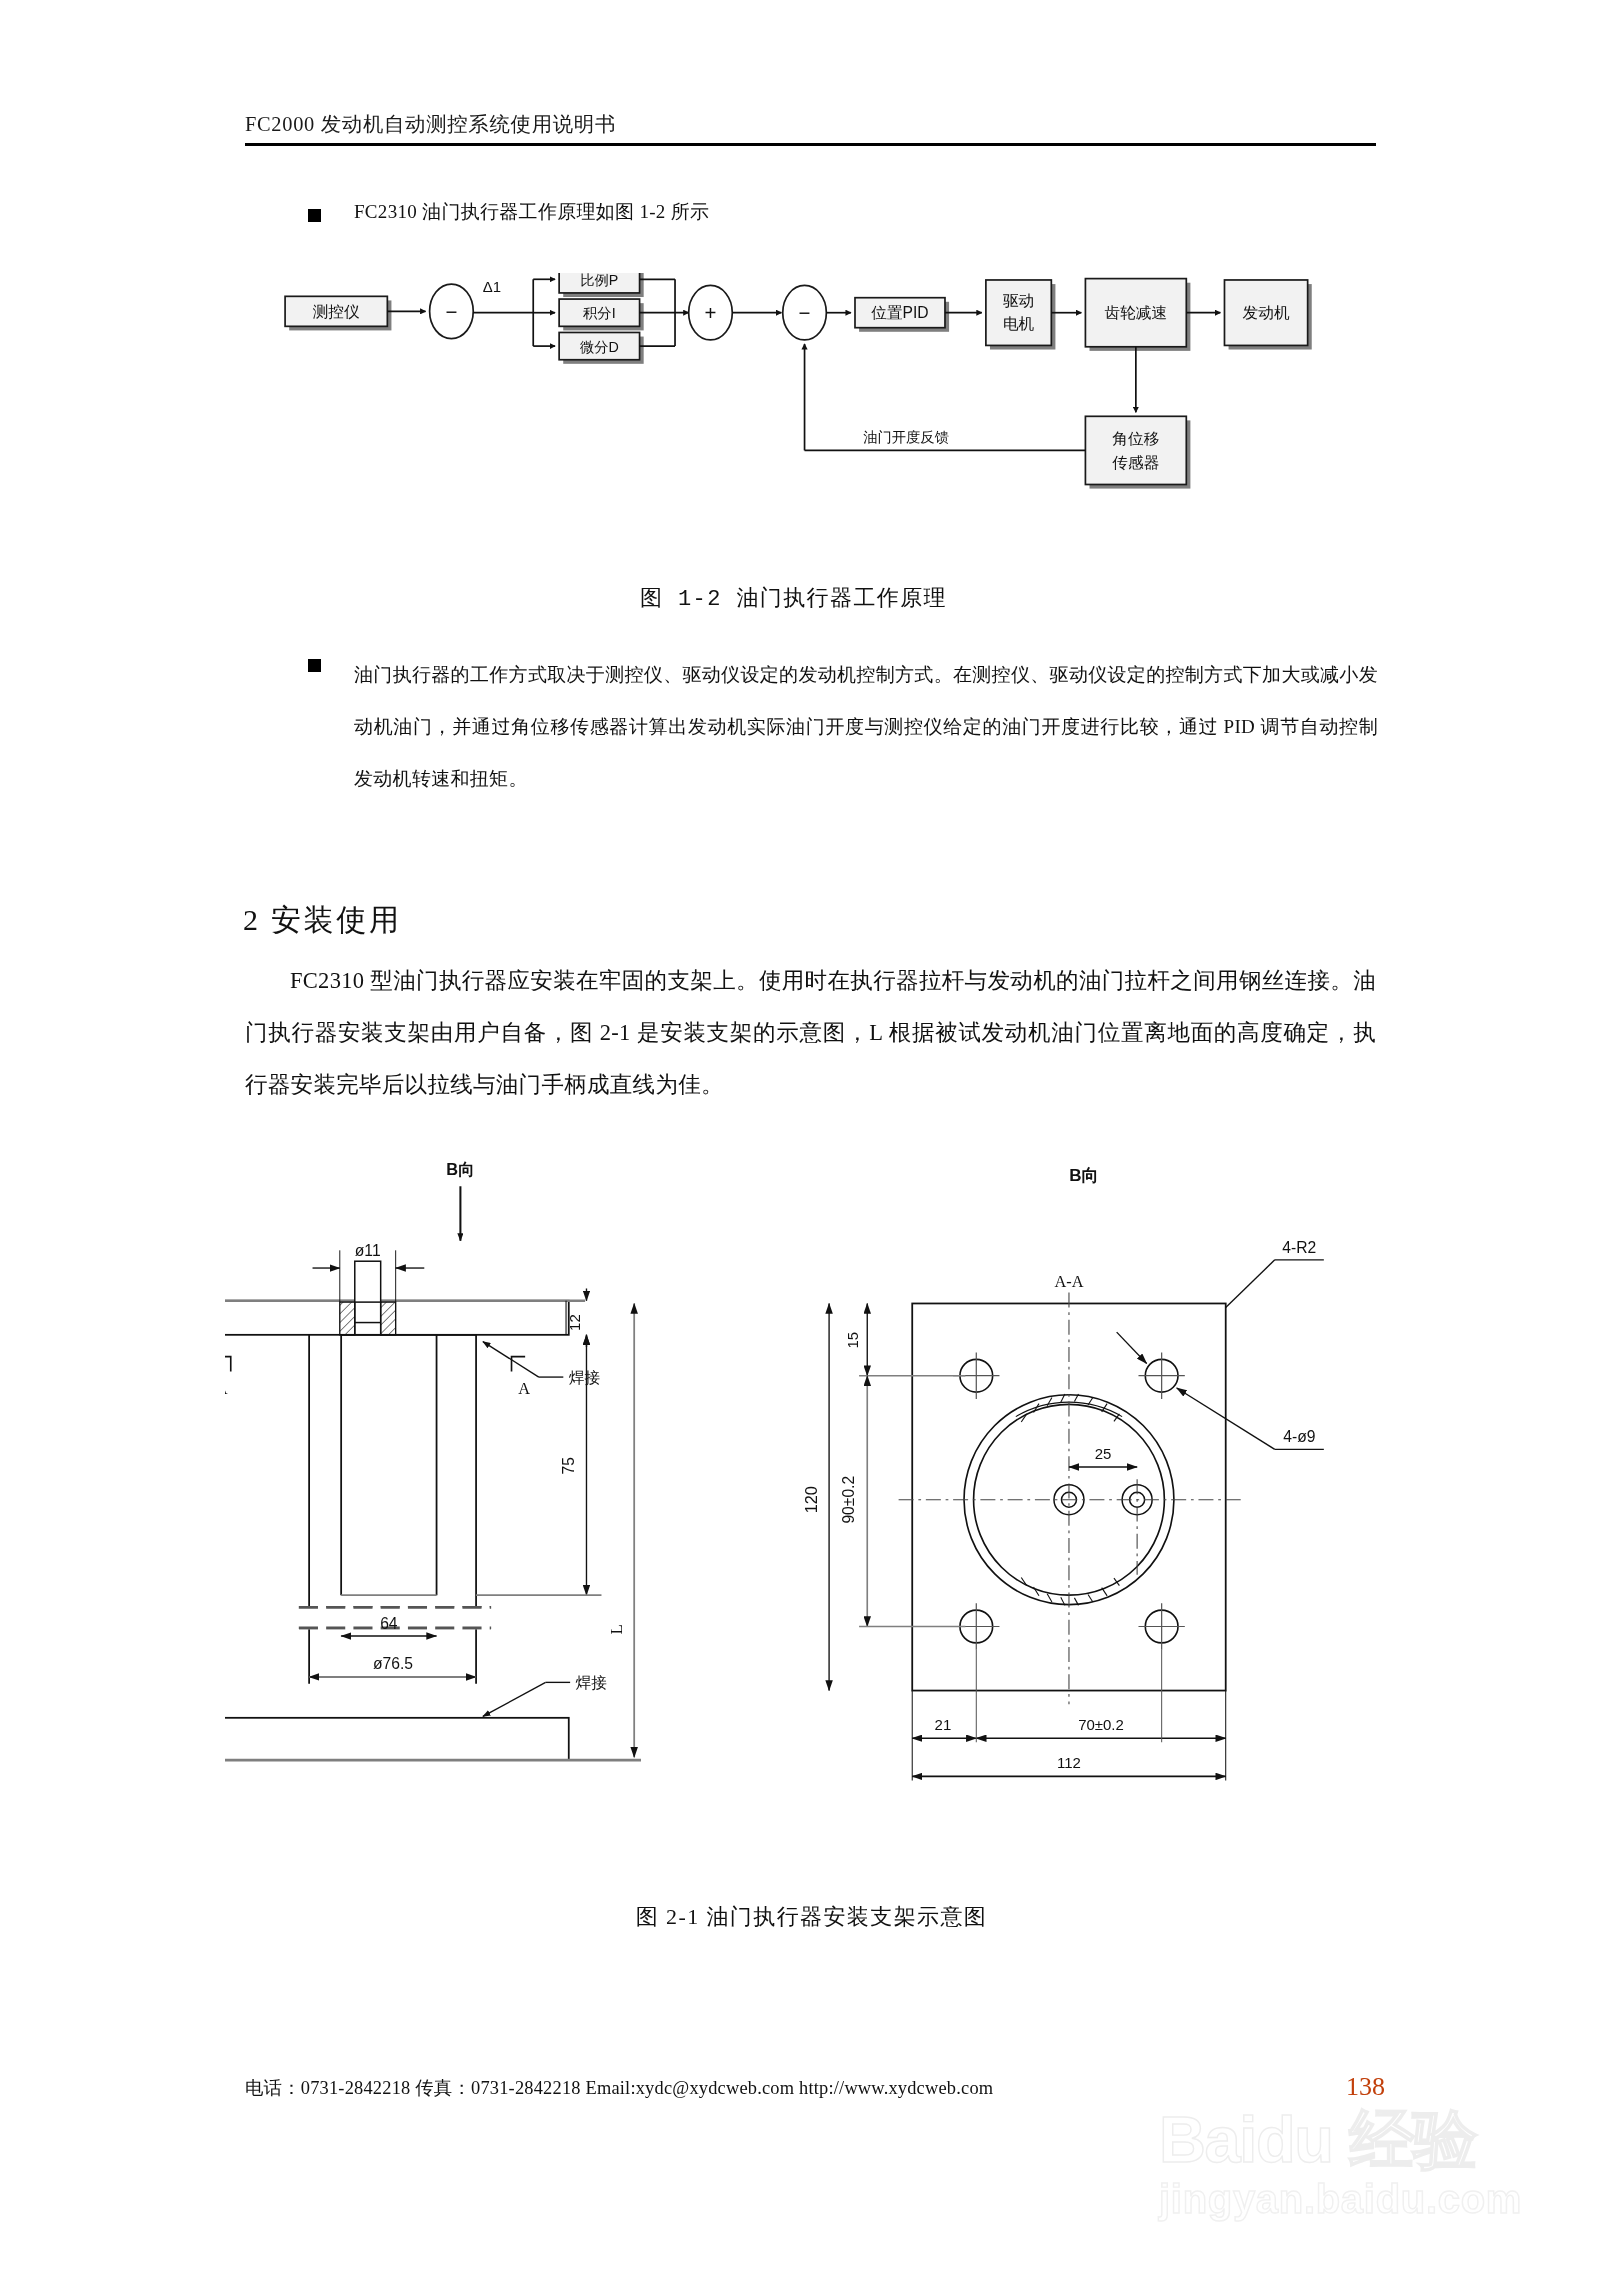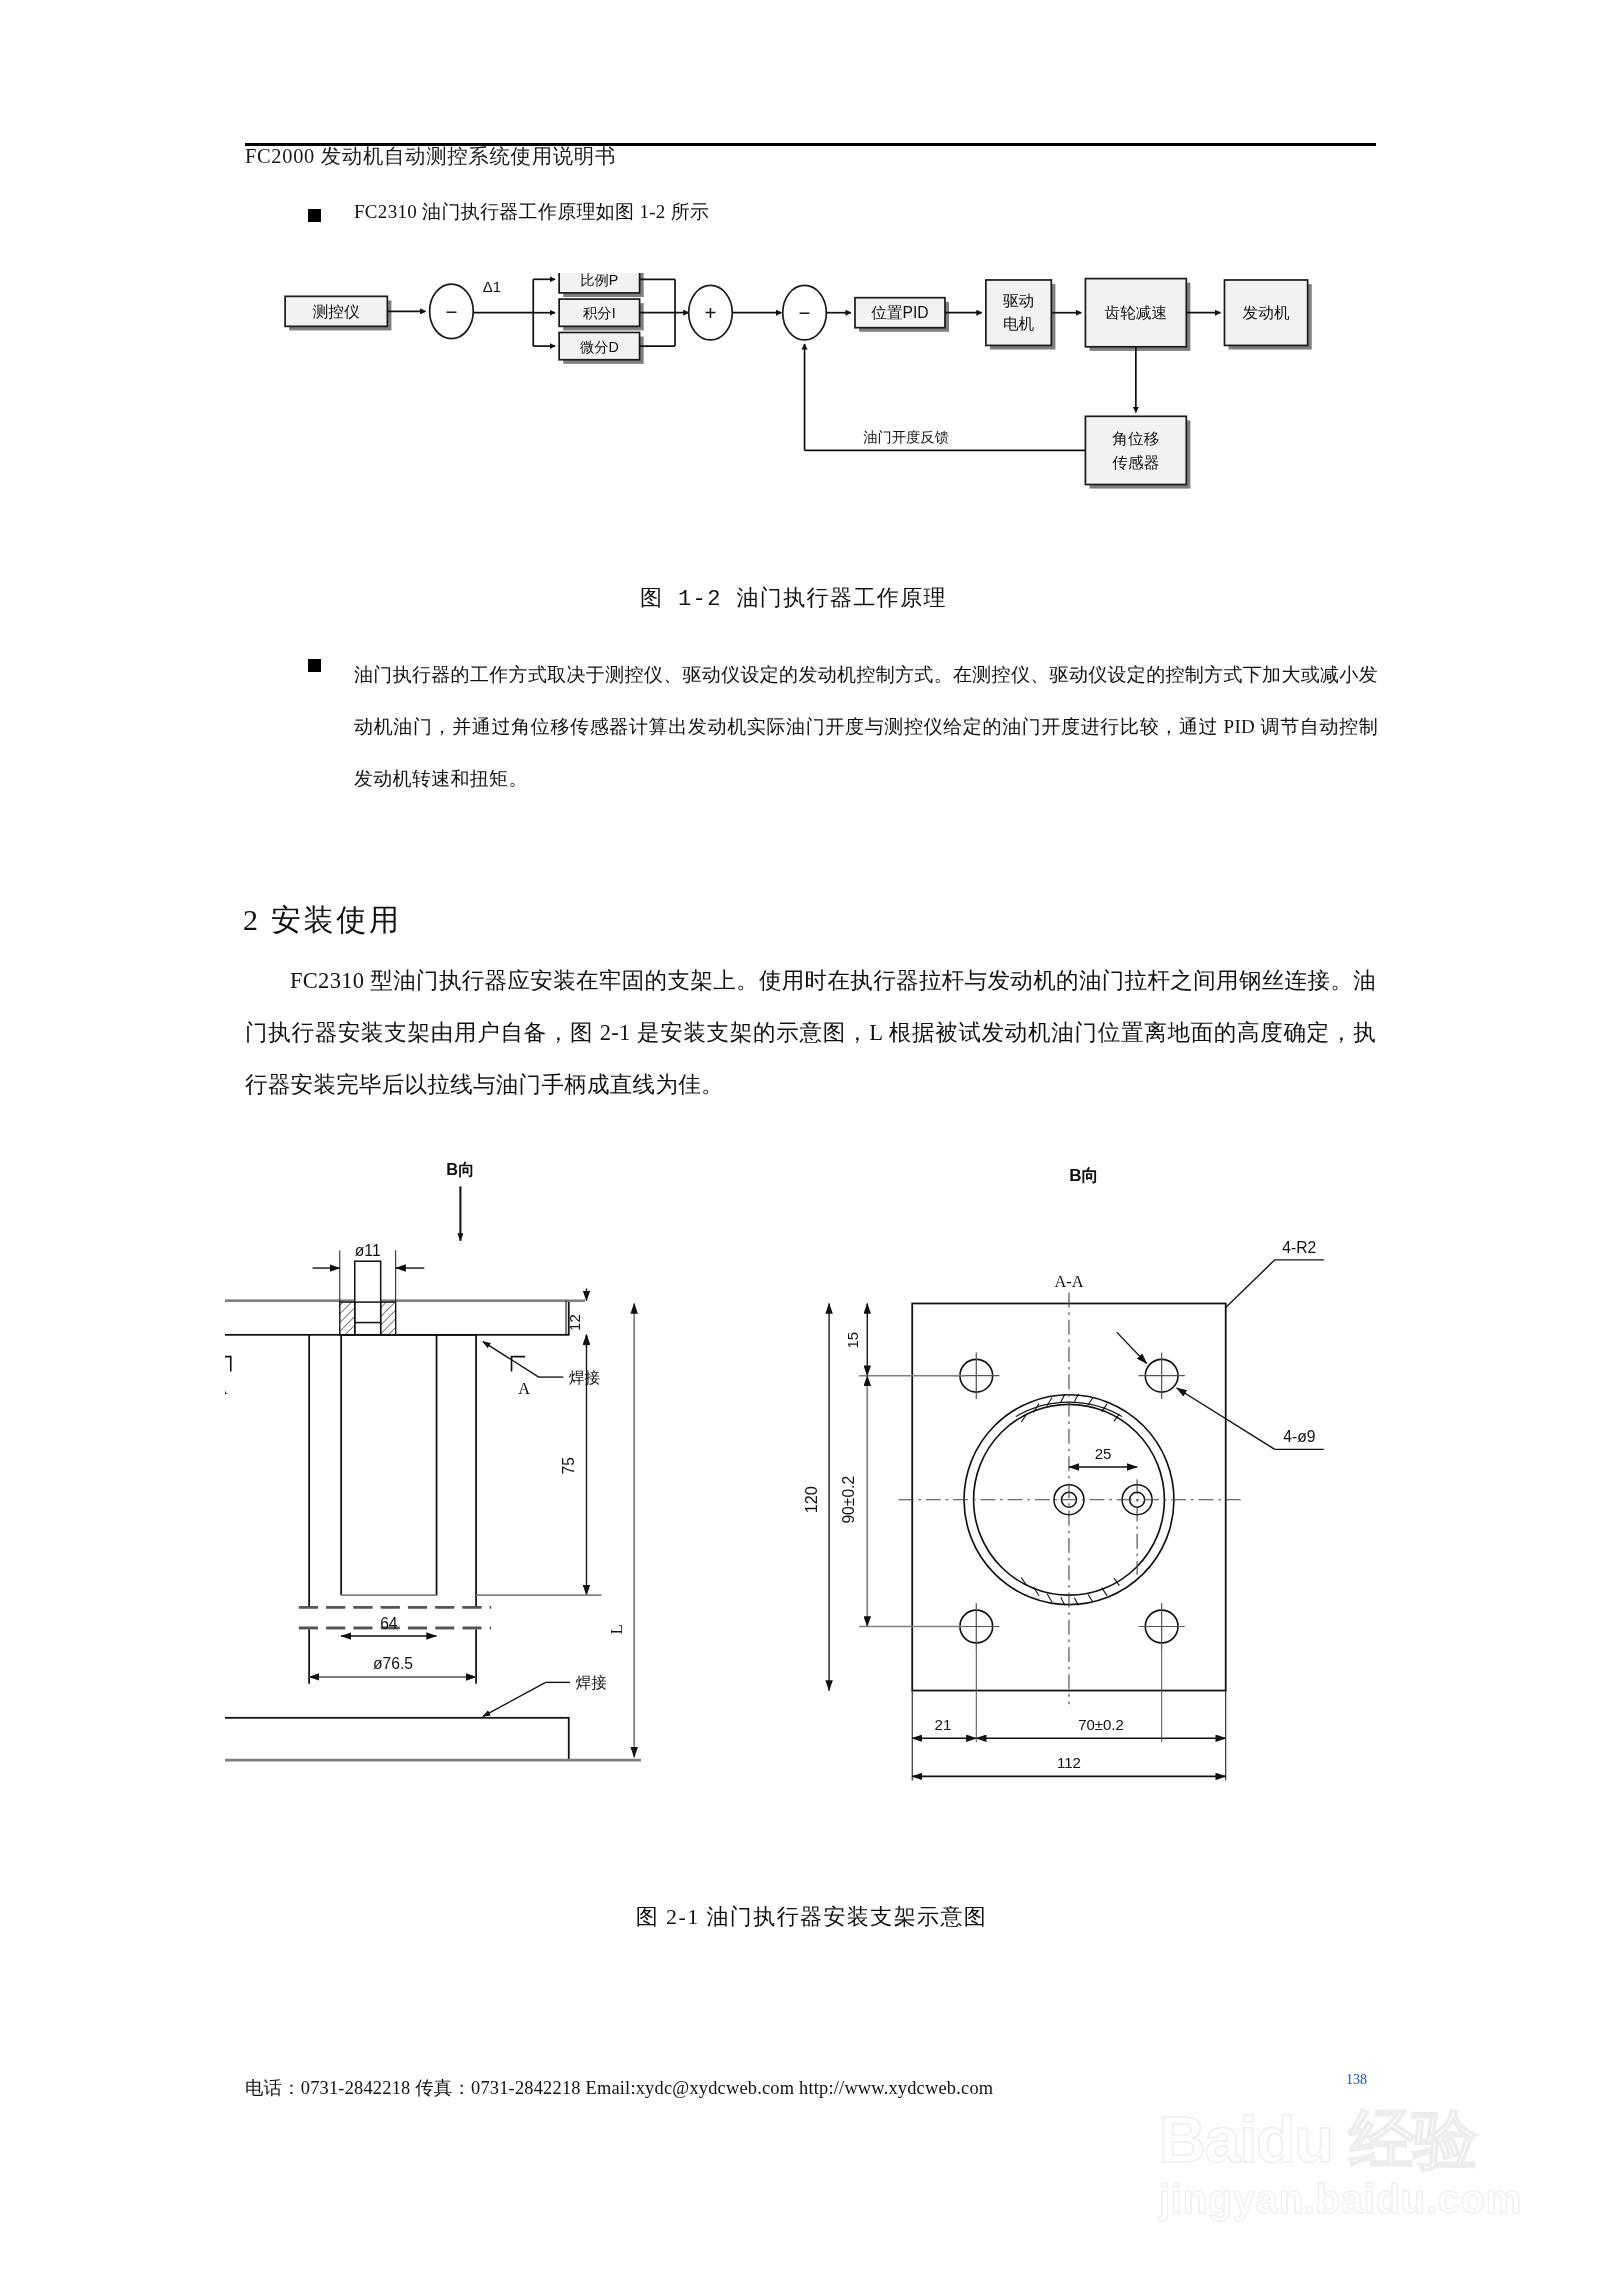--- a/index.html
+++ b/index.html
@@ -2,21 +2,21 @@
 <html style="font-size:11px"><head>
 <meta charset="utf-8">
 <style>
   html,body{margin:0;padding:0;background:#fff;}
   body{width:1622px;height:2295px;position:relative;overflow:hidden;
        font-family:"Liberation Serif","DejaVu Serif",serif;color:#111;}
 
   .page{position:absolute;inset:0;background:#fff;}
 
   
-  .header{position:absolute;left:245px;top:110px;width:1131px;margin-top:32px;}
+  .header{position:absolute;left:245px;top:110px;width:1131px;}
   .header-title{font-size:20.4px;letter-spacing:0.7px;color:#1a1a1a;
                 font-family:"Liberation Serif","DejaVu Serif",serif;}
   .header-rule{position:absolute;left:245px;top:143px;width:1131px;height:3.4px;background:#000;}
 
   
   .bullet-row{position:absolute;display:flex;align-items:flex-start;}
   .bullet-sq{width:13px;height:13px;background:#000;margin-top:9.5px;flex:0 0 auto;}
   .bullet-txt{margin-left:33px;font-size:19px;line-height:1.35;letter-spacing:0.3px;}
 
   .para{position:absolute;font-size:22.5px;line-height:52px;text-align:justify;
@@ -31,21 +31,21 @@
   .fig1 svg{display:block;}
 
   
   .fig2{position:absolute;left:225px;top:1159px;width:1200px;height:736px;}
   .fig2 svg{display:block;}
 
   
   .footer{position:absolute;left:245px;top:2072px;width:1145px;font-size:18.4px;
           line-height:30px;letter-spacing:0.2px;}
   .footer .l2{margin-top:1.4px;}
-  .pagenum{position:absolute;left:1346px;top:2072px;font-size:14px;color:#1d4ed8;}
+  .pagenum{position:absolute;left:1346px;top:2072px;font-size:26px;color:#c2410c;}
 
   
   .wm{position:absolute;left:1159px;top:2106px;width:423px;height:157px;
       pointer-events:none;user-select:none;}
   .wm-main{font-family:"Liberation Sans","DejaVu Sans",sans-serif;
            font-size:65px;font-weight:bold;color:transparent;
            -webkit-text-stroke:1.4px #ededed;letter-spacing:-1.4px;line-height:68px;}
   .wm-sub{font-family:"Liberation Sans","DejaVu Sans",sans-serif;
           font-size:40px;font-weight:bold;color:transparent;
           -webkit-text-stroke:1.4px #f0f0f0;letter-spacing:0.7px;margin-top:2.7px;}

